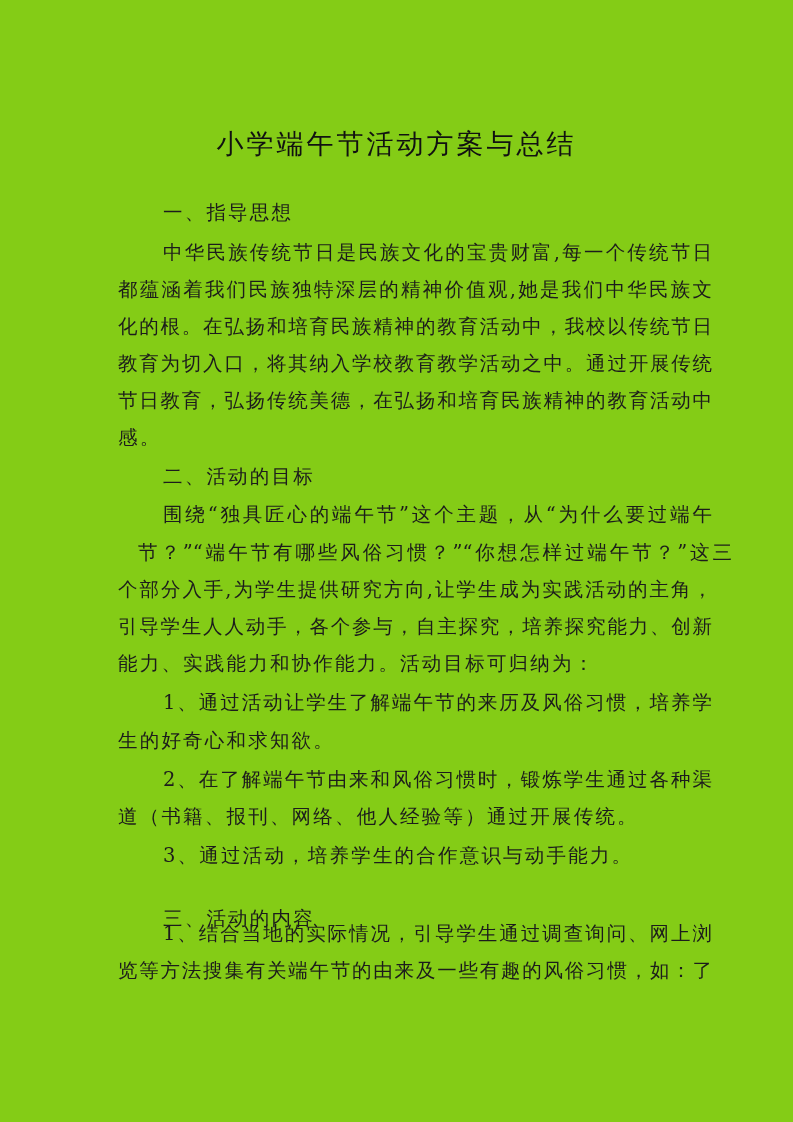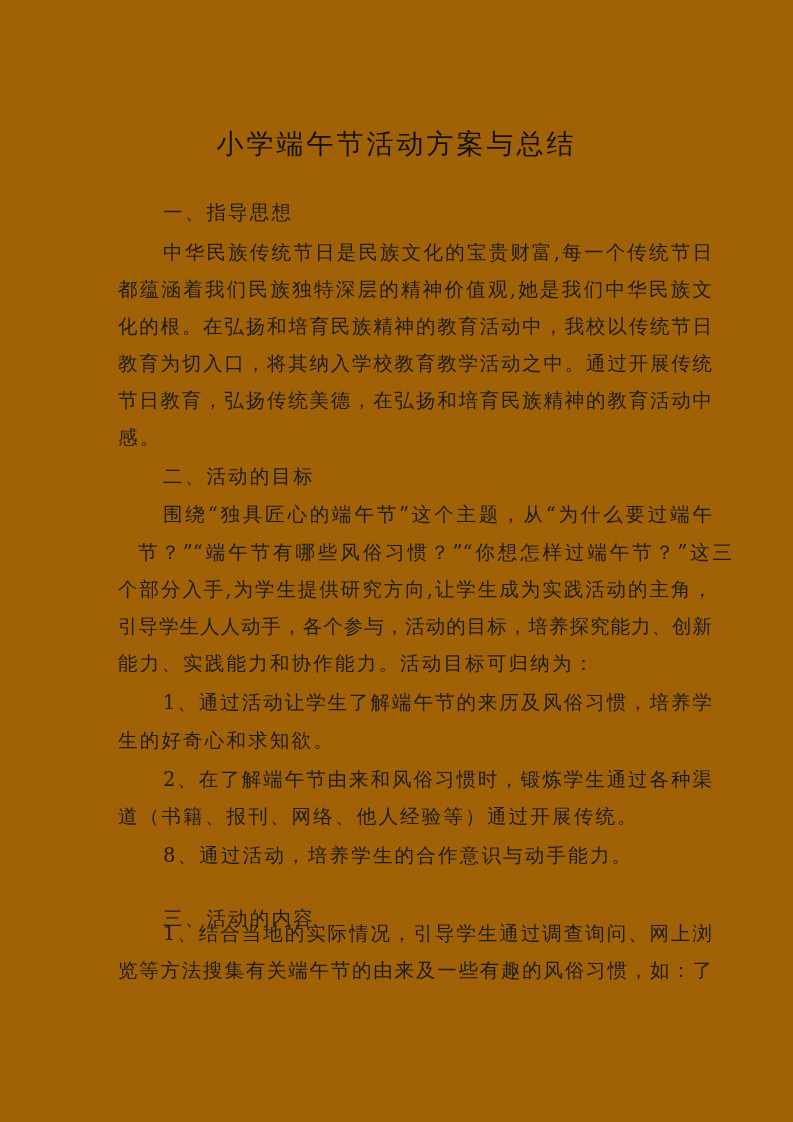--- a/index.html
+++ b/index.html
@@ -1,18 +1,18 @@
 <!DOCTYPE html>
 <html><head>
 <meta charset="utf-8">
 <style>
   html, body { margin:0; padding:0; background:#ffffff; }
   body { width:793px; height:1122px; position:relative; overflow:hidden;
          font-family:"DejaVu Serif","Liberation Serif",serif; color:#1a1a1a; }
-  .page { position:absolute; left:0; top:0; width:793px; height:1122px; background:#a16207; }
+  .page { position:absolute; left:0; top:0; width:793px; height:1122px; background:#84cc16; }
   .title { position:absolute; left:0; width:793px; top:126px; text-align:center;
            font-size:27px; letter-spacing:3px; color:#111; }
   .line { position:absolute; left:118px; width:594px; font-size:19.5px; height:30px; line-height:30px;
           white-space:nowrap; overflow:hidden; letter-spacing:2.2px; color:#1c1c1c; }
   .justify { text-align:justify; text-align-last:justify; letter-spacing:0; }
   .indent { left:163px; width:549px; }
 </style>
 </head>
 <body>
 
@@ -23,24 +23,24 @@
       <div class="line indent justify" style="top: 238px;">中华民族传统节日是民族文化的宝贵财富,每一个传统节日</div>
       <div class="line justify" style="top: 275px;">都蕴涵着我们民族独特深层的精神价值观,她是我们中华民族文</div>
       <div class="line justify" style="top: 312px;">化的根。在弘扬和培育民族精神的教育活动中，我校以传统节日</div>
       <div class="line justify" style="top: 349px;">教育为切入口，将其纳入学校教育教学活动之中。通过开展传统</div>
       <div class="line justify" style="top: 386px;">节日教育，弘扬传统美德，在弘扬和培育民族精神的教育活动中</div>
       <div class="line" style="top: 423px;">感。</div>
       <div class="line indent" style="top: 462px;">二、活动的目标</div>
       <div class="line indent justify" style="top: 500px;">围绕“独具匠心的端午节”这个主题，从“为什么要过端午</div>
       <div class="line justify" style="top: 538px; margin-left: 20px;">节？”“端午节有哪些风俗习惯？”“你想怎样过端午节？”这三</div>
       <div class="line justify" style="top: 575px;">个部分入手,为学生提供研究方向,让学生成为实践活动的主角，</div>
-      <div class="line justify" style="top: 612px;">引导学生人人动手，各个参与，活动的目标，培养探究能力、创新</div>
+      <div class="line justify" style="top: 612px;">引导学生人人动手，各个参与，自主探究，培养探究能力、创新</div>
       <div class="line" style="top: 649px;">能力、实践能力和协作能力。活动目标可归纳为：</div>
       <div class="line indent justify" style="top: 688px;">1、通过活动让学生了解端午节的来历及风俗习惯，培养学</div>
       <div class="line" style="top: 726px;">生的好奇心和求知欲。</div>
       <div class="line indent justify" style="top: 765px;">2、在了解端午节由来和风俗习惯时，锻炼学生通过各种渠</div>
       <div class="line" style="top: 802px;">道（书籍、报刊、网络、他人经验等）通过开展传统。</div>
-      <div class="line indent" style="top: 841px;">8、通过活动，培养学生的合作意识与动手能力。</div>
+      <div class="line indent" style="top: 841px;">3、通过活动，培养学生的合作意识与动手能力。</div>
       <div class="line indent" style="top: 904px;">三、活动的内容</div>
       <div class="line indent justify" style="top: 919px;">1、结合当地的实际情况，引导学生通过调查询问、网上浏</div>
       <div class="line justify" style="top: 956px;">览等方法搜集有关端午节的由来及一些有趣的风俗习惯，如：了</div>
     </div>
 </div>
 
 </body></html>

